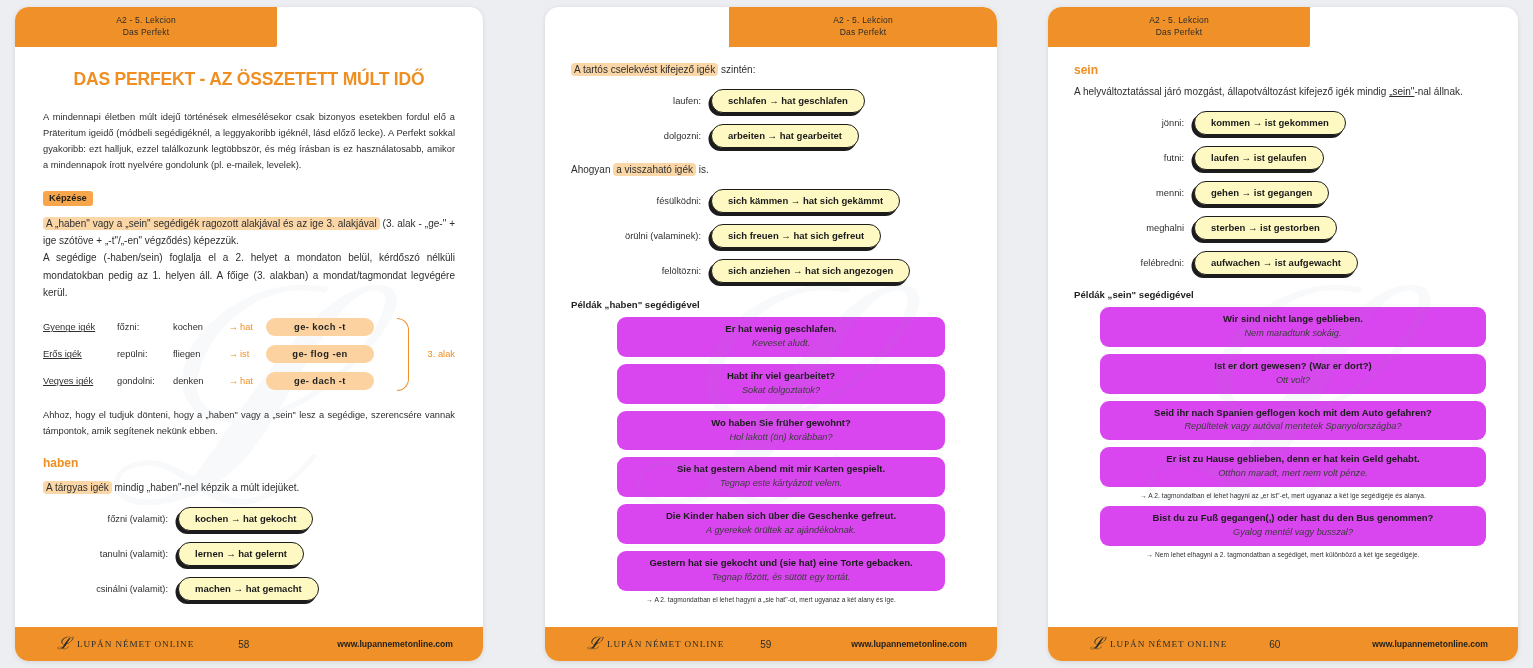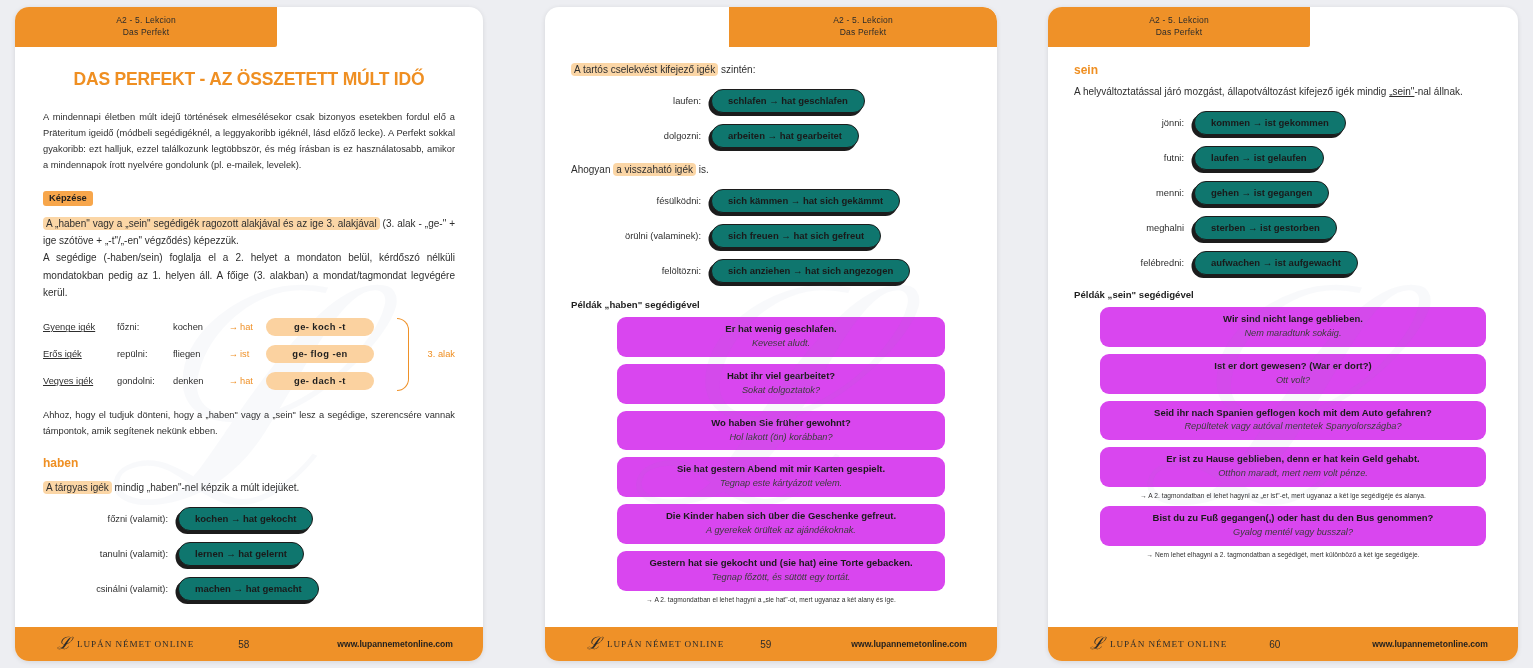--- a/index.html
+++ b/index.html
@@ -122,21 +122,21 @@
   }
   .brace-lbl { position: absolute; right: 0; top: 50%; transform: translateY(-50%); color: #ef8f22; font-size: 9.3px; }
 
   
   .vrow { display: flex; align-items: center; margin-top: 11px; }
   .vrow .lbl { font-size: 9.3px; color: #2e2e2e; text-align: right; padding-right: 10px; }
   .p1 .vrow .lbl { width: 135px; }
   .p2 .vrow .lbl { width: 140px; }
   .p3 .vrow .lbl { width: 120px; }
   .pill {
-    background: #0f766e;
+    background: #fef9c3;
     border: 1.6px solid #1c1c1c;
     border-radius: 14px;
     font-size: 9.5px; font-weight: bold; color: #1a1a1a;
     padding: 5px 16px 6px;
     text-align: center;
     box-shadow: -2.5px 3px 0 #1c1c1c;
     white-space: nowrap;
   }
 
   

